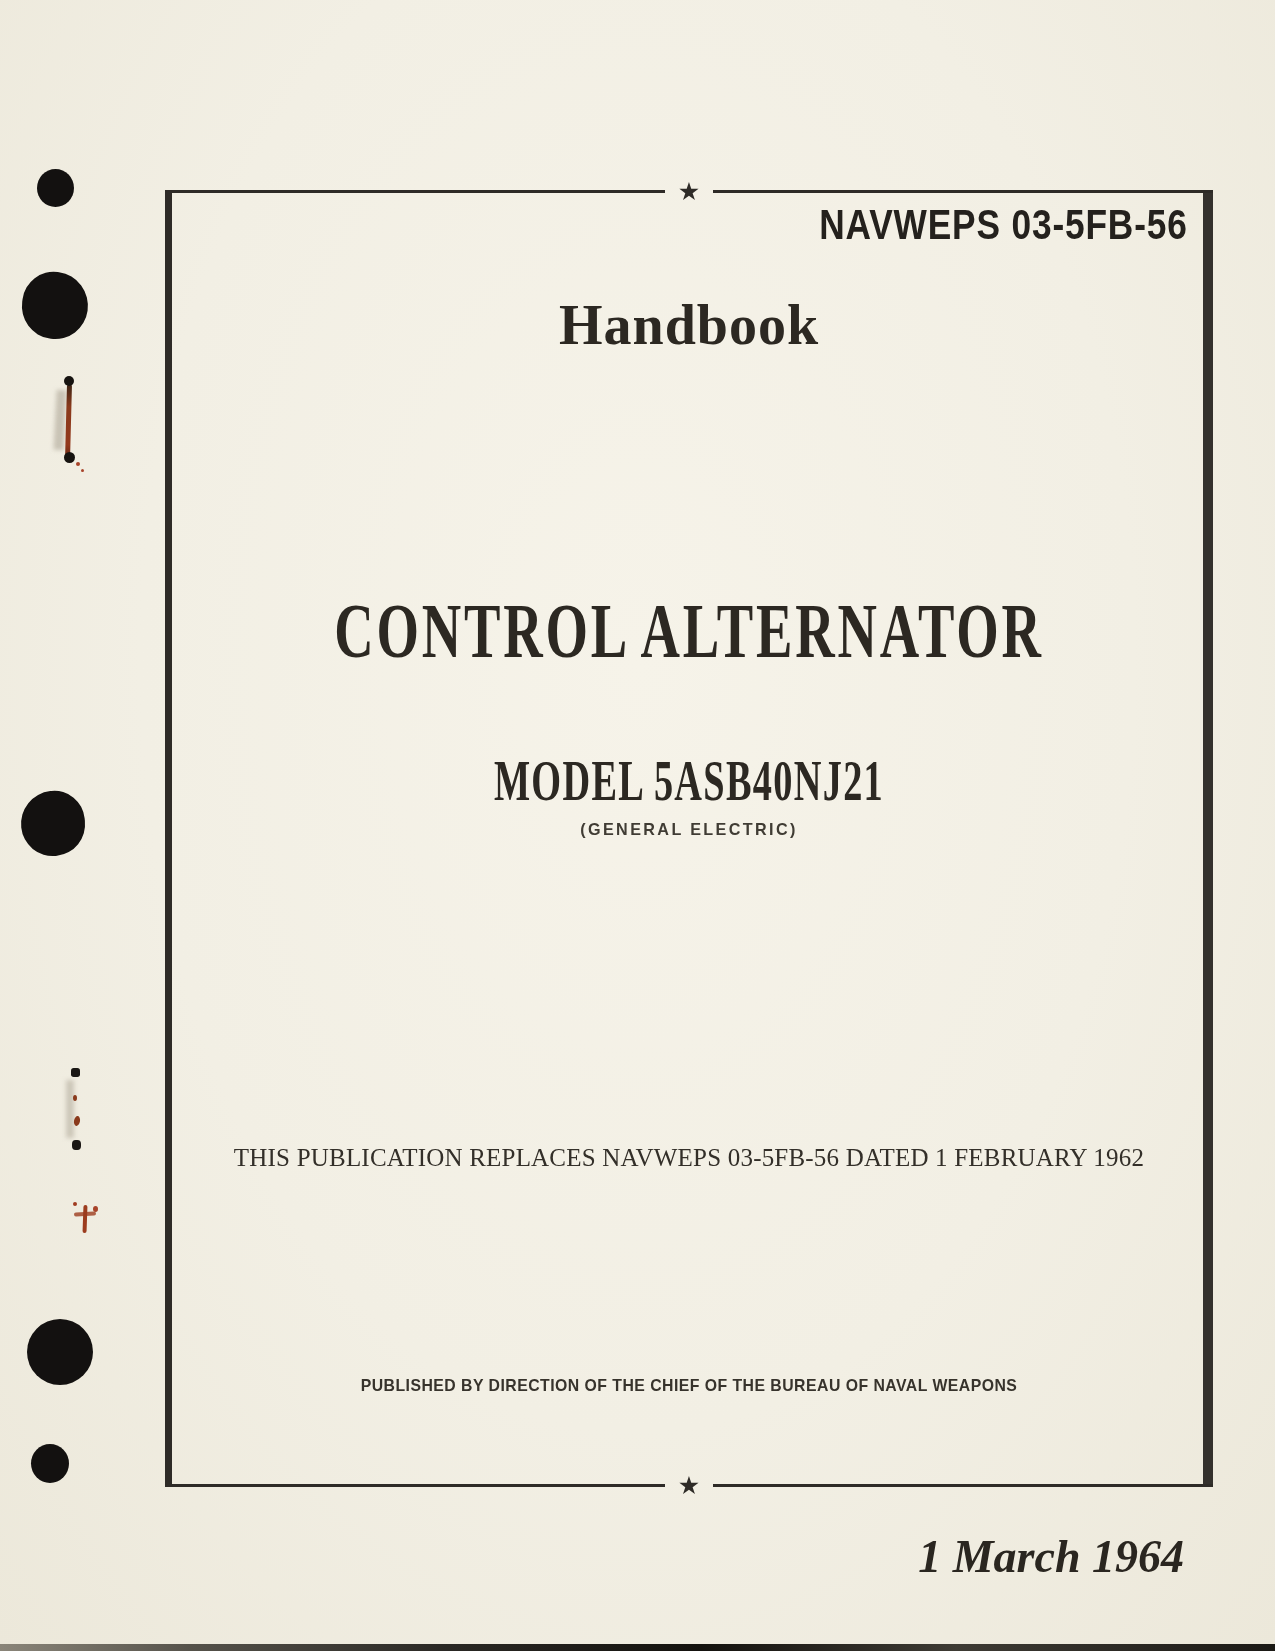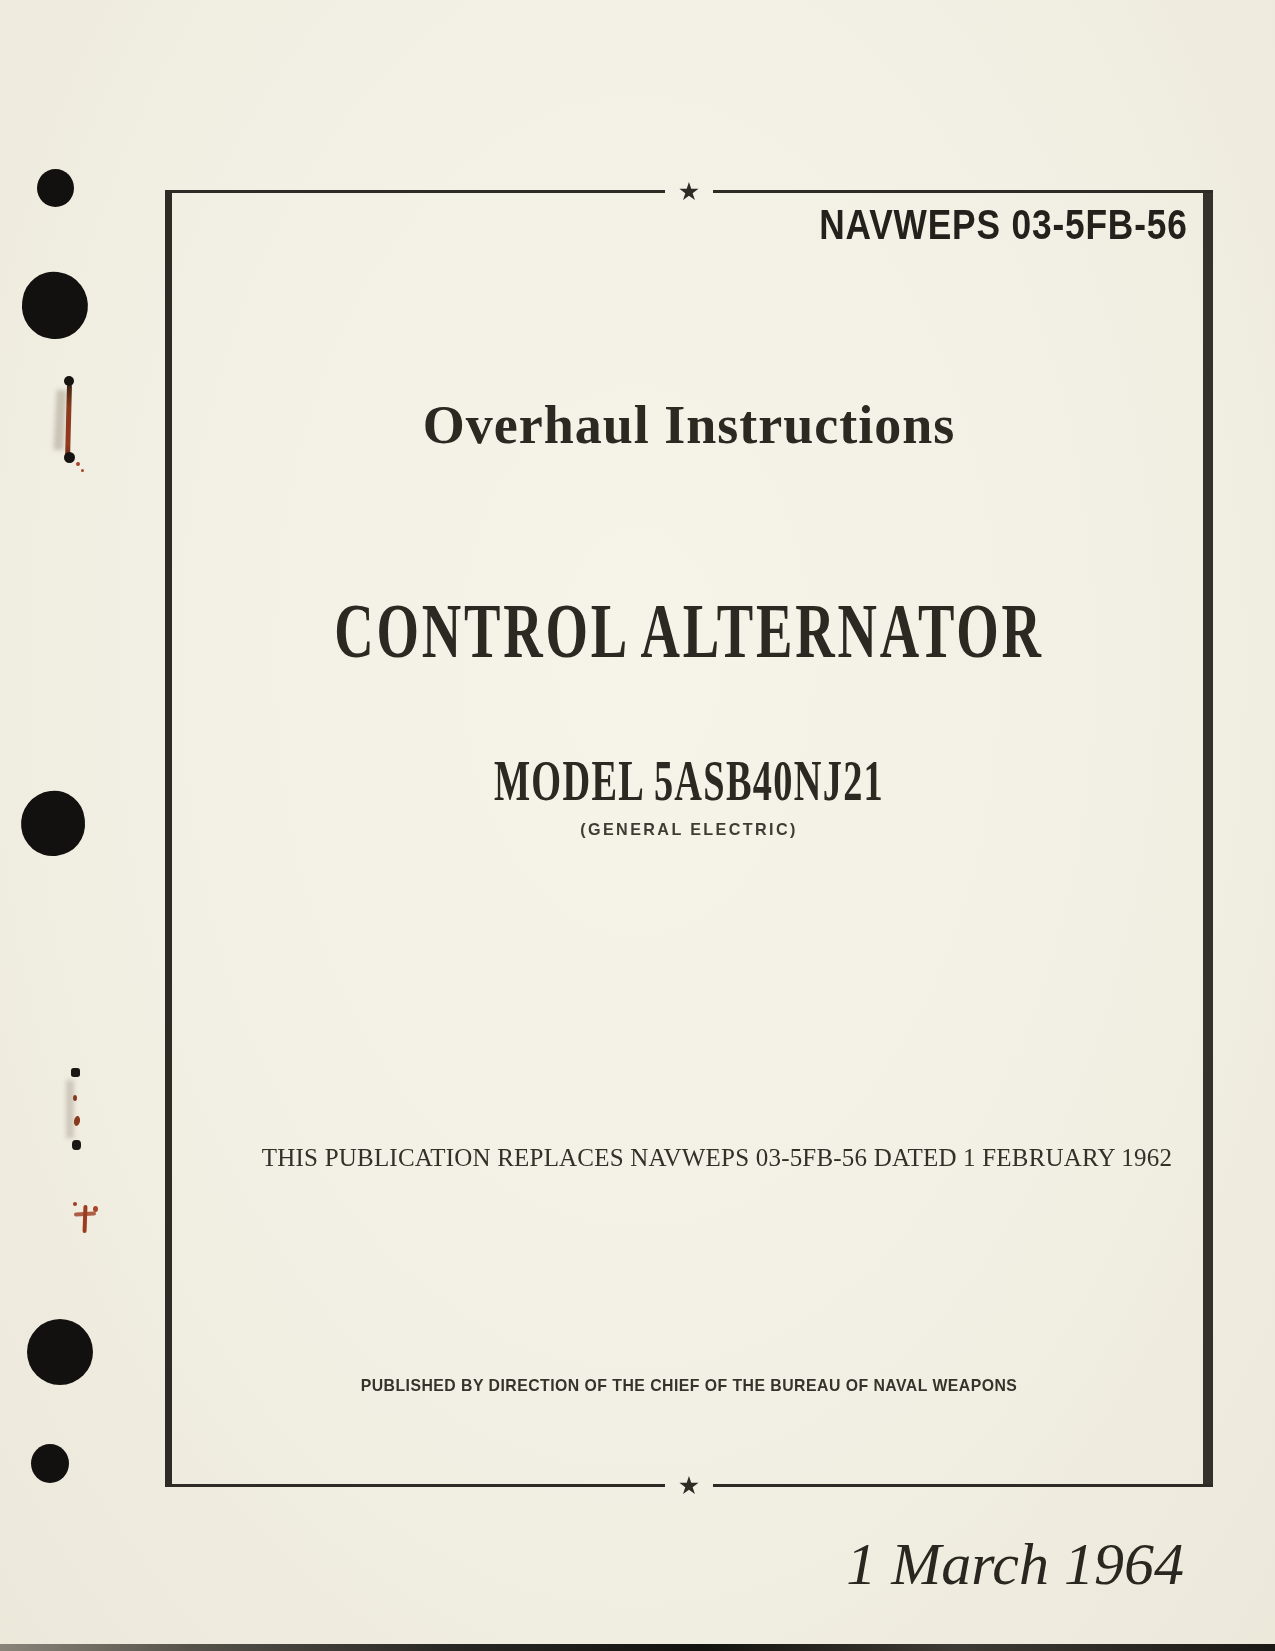--- a/index.html
+++ b/index.html
@@ -52,33 +52,32 @@
   .manufacturer{
     top:820px;
     font-family:"Liberation Sans","DejaVu Sans",sans-serif;
     font-weight:700;font-size:17px;line-height:1.2;letter-spacing:2.5px;
     color:#403c34;
     transform:scaleX(0.95);transform-origin:50% 50%;
   }
   .replacement{
     top:1144px;font-size:25px;line-height:1.1;letter-spacing:0.2px;color:#332f29;
     white-space:nowrap;
-    padding-left:28px;
   }
   .publisher{
     top:1376px;
     font-family:"Liberation Sans","DejaVu Sans",sans-serif;
     font-weight:bold;font-size:17px;line-height:1.2;letter-spacing:0.5px;
     color:#37332c;
     transform:scaleX(0.93);transform-origin:50% 50%;
     white-space:nowrap;
   }
   .issue-date{
     position:absolute;right:91px;top:1534px;
-    font-weight:normal;font-style:italic;font-size:60px;line-height:1;
+    font-weight:bold;font-style:italic;font-size:46px;line-height:1;
     color:#2a2620;white-space:nowrap;
   }
   
   .hole{position:absolute;background:#131110;border-radius:50%;}
   .hole-1{left:37px;top:169px;width:37px;height:38px;}
   .hole-2{left:22px;top:272px;width:66px;height:67px;border-radius:48% 52% 50% 50%;transform:rotate(8deg);}
   .hole-3{left:21px;top:791px;width:64px;height:65px;border-radius:52% 48% 50% 50%;transform:rotate(-6deg);}
   .hole-4{left:27px;top:1319px;width:66px;height:66px;}
   .hole-5{left:31px;top:1444px;width:38px;height:39px;}
   
@@ -139,21 +138,21 @@
     <span class="seg"></span>
   </div>
   <div class="rule rule-bottom">
     <span class="seg"></span>
     <span class="star">★</span>
     <span class="seg"></span>
   </div>
 
   <div class="doc-number">NAVWEPS 03-5FB-56</div>
 
-  <div class="centered subtitle1">Overhaul Instructions</div>
+  <div class="centered handbook">Handbook</div>
   <div class="centered main-title">CONTROL ALTERNATOR</div>
   <div class="centered model">MODEL 5ASB40NJ21</div>
   <div class="centered manufacturer">(GENERAL ELECTRIC)</div>
 
   <div class="centered replacement">THIS PUBLICATION REPLACES NAVWEPS 03-5FB-56 DATED 1 FEBRUARY 1962</div>
   <div class="centered publisher">PUBLISHED BY DIRECTION OF THE CHIEF OF THE BUREAU OF NAVAL WEAPONS</div>
 
   <div class="issue-date">1 March 1964</div>
 
   <div class="bottom-edge"></div>

